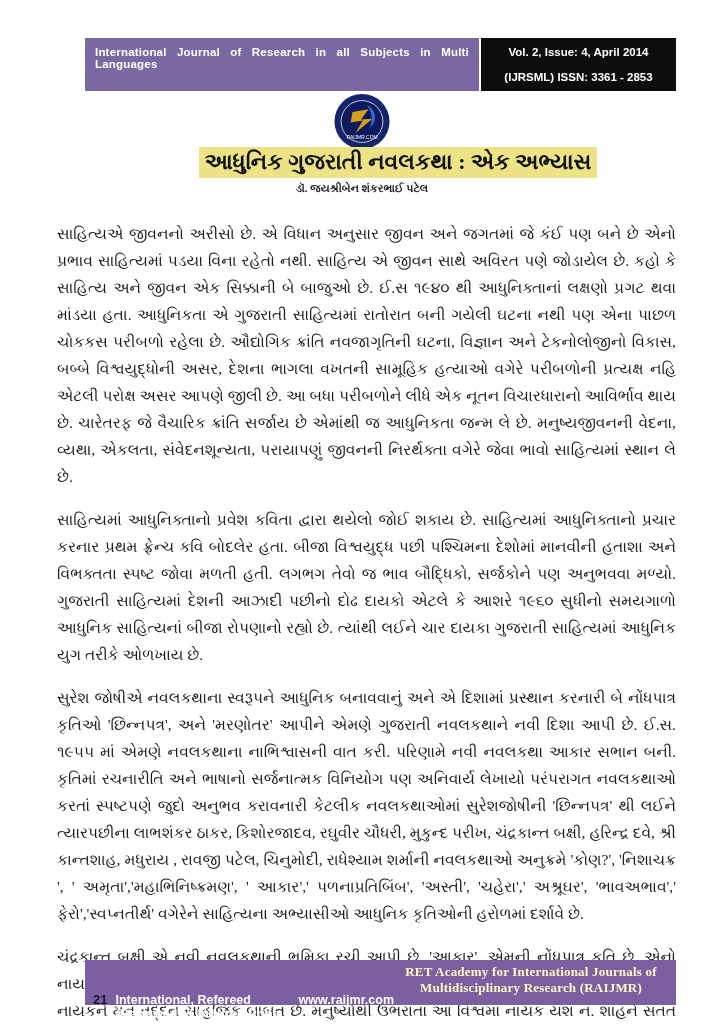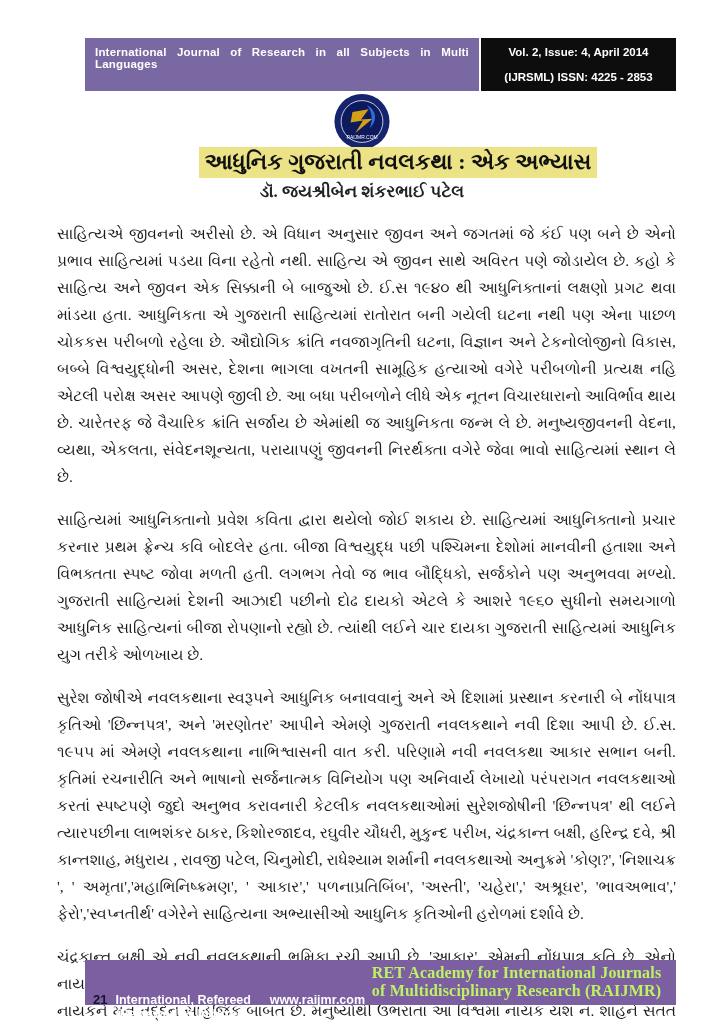--- a/index.html
+++ b/index.html
@@ -25,56 +25,56 @@
   
   .logo{position:absolute;top:93px;left:50%;transform:translateX(-50%);width:57px;height:57px;}
   
   .title-wrap{position:absolute;top:147px;left:0;width:100%;text-align:center;margin-left:36px;}
   .title{
     display:inline-block;font-size:22px;font-weight:bold;color:#111111;
     background:#ece387;padding:1px 6px;line-height:1.3;
   }
   .author{
     position:absolute;top:182px;left:0;width:100%;text-align:center;
-    font-size:17px;font-weight:bold;color:#222222;
+    font-size:11px;font-weight:bold;color:#222222;
   }
   
   .body-text{
     position:absolute;left:57px;top:212px;width:619px;
     font-size:15.5px;line-height:27px;color:#1a1a1a;text-align:justify;
   }
   .body-text p{margin:8px 0 16px 0;}
   
   .footer{
     position:absolute;left:85px;top:960px;width:591px;height:45px;background:#7b5fa0;
     box-sizing:border-box;padding:4px 8px 3px 8px;
     font-family:"Liberation Sans","DejaVu Sans",sans-serif;
     display:flex;justify-content:space-between;
   }
   .footer-row1{display:flex;align-items:baseline;font-weight:bold;font-size:12.5px;color:#ffffff;}
   .footer-page{color:#14142e;margin-right:8px;font-size:13px;}
   .footer-journal{flex:1;margin-top:29px;}
   .footer-site{margin-left:6px;}
   .footer-row2{
     text-align:center;font-family:"Liberation Serif","DejaVu Serif",serif;
-    font-weight:bold;font-size:16px;color:#bef264;letter-spacing:.2px;
+    font-weight:bold;font-size:13px;color:#fef9c3;letter-spacing:.2px;
   }
 </style>
 </head>
 <body>
 
 <div class="page">
 
   <div class="header">
     <div class="header-purple">
       <div class="jt">International Journal of Research in all Subjects in Multi Languages</div>
     </div>
     <div class="header-black">
       <div>Vol. 2, Issue: 4, April 2014</div>
-      <div>(IJRSML)  ISSN: 4225 - 2853</div>
+      <div>(IJRSML)  ISSN: 3361 - 2853</div>
     </div>
   </div>
 
   <div class="logo">
     <svg width="57" height="57" viewBox="0 0 60 60">
       <circle cx="30" cy="30" r="29" fill="#16246e"></circle>
       <circle cx="30" cy="30" r="22" fill="#0d1b5e" stroke="#ffffff" stroke-width="0.8"></circle>
       <path d="M20 20 L37 17 L29 28 L41 27 L23 42 L31 29 L18 31 Z" fill="#d4a017"></path>
       <path d="M35 13 C 45 17 47 30 38 37 C 43 27 39 17 35 13 Z" fill="#2e6edb"></path>
       <text x="30" y="48" font-size="5.2" fill="#ffffff" text-anchor="middle" font-family="Liberation Sans, DejaVu Sans, sans-serif">RAIJMR.COM</text>

